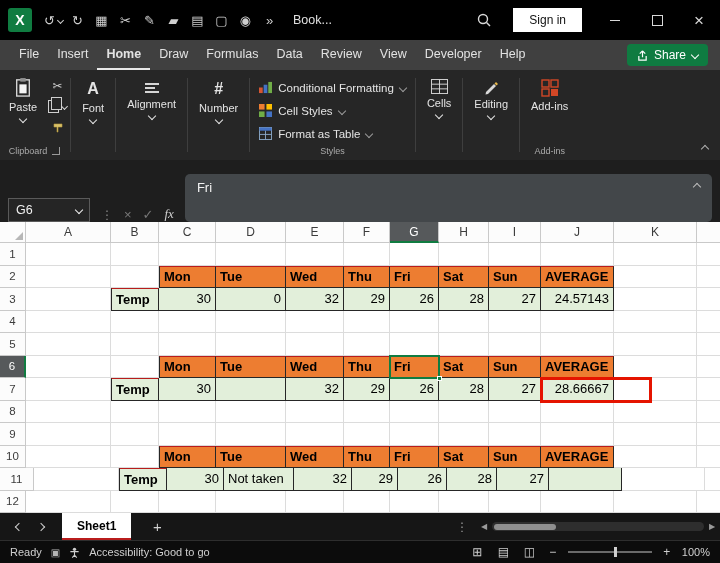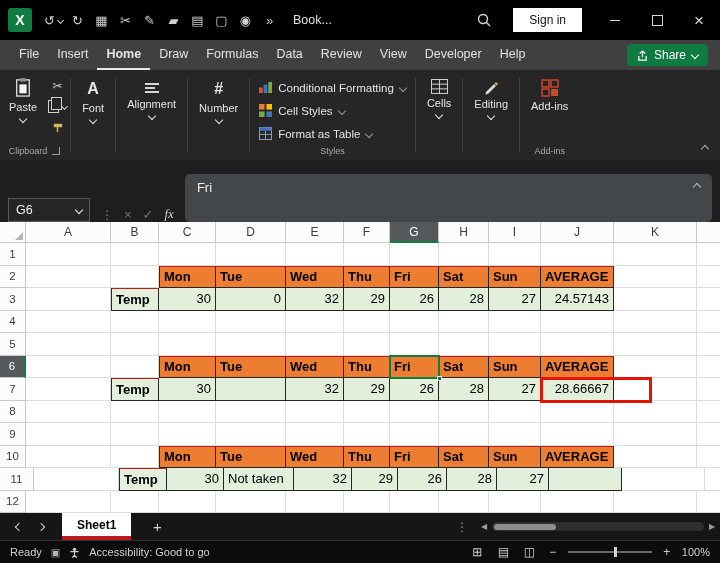--- a/index.html
+++ b/index.html
@@ -109,21 +109,21 @@
   .sel-outline{position:absolute;border:2px solid #107C41;box-sizing:border-box;pointer-events:none;}
   .fill-handle{position:absolute;width:5px;height:5px;background:#107C41;border:1px solid #fff;
                box-sizing:border-box;pointer-events:none;}
   .red-box{position:absolute;border:3px solid #E51400;box-sizing:border-box;pointer-events:none;}
 
   
   .tabbar{height:27px;background:#161616;display:flex;align-items:center;padding-left:8px;
           box-sizing:border-box;flex:none;color:#cfcfcf;}
   .tb-nav{width:22px;display:flex;justify-content:center;color:#cfcfcf;}
   .sheet-tab{background:#fff;color:#000;font-size:12px;font-weight:bold;height:100%;display:flex;
-             align-items:center;padding:0 15px;border-bottom:4px solid #b91c1c;box-sizing:border-box;
+             align-items:center;padding:0 15px;border-bottom:2px solid #b91c1c;box-sizing:border-box;
              margin-left:10px;}
   .tb-add{font-size:15px;margin-left:16px;width:20px;text-align:center;color:#cfcfcf;}
   .tb-dots{color:#9a9a9a;margin-right:8px;font-size:12px;}
   .tb-arrow{color:#9a9a9a;font-size:8px;width:16px;text-align:center;}
   .hscroll-track{width:212px;height:9px;background:#2e2e2e;border-radius:5px;position:relative;}
   .hscroll-thumb{position:absolute;left:2px;top:1.5px;width:62px;height:6px;background:#8f8f8f;border-radius:3px;}
 
   
   .statusbar{height:22px;background:#0c0c0c;display:flex;align-items:center;font-size:11px;
              color:#cfcfcf;padding:0 10px;gap:9px;border-top:1px solid #2e2e2e;flex:none;}

